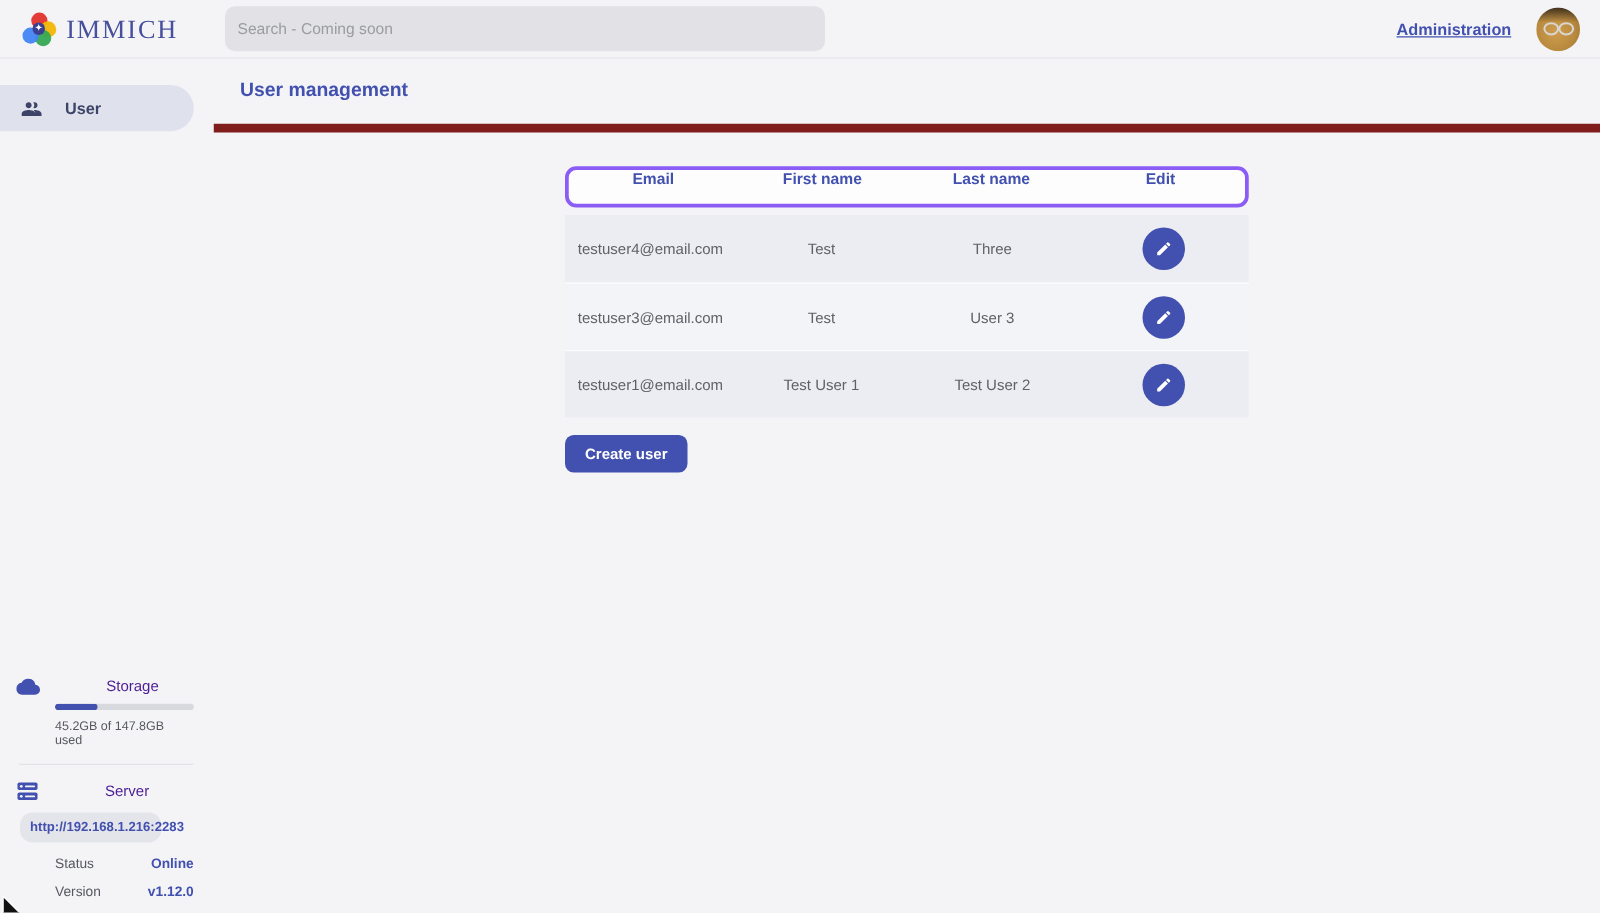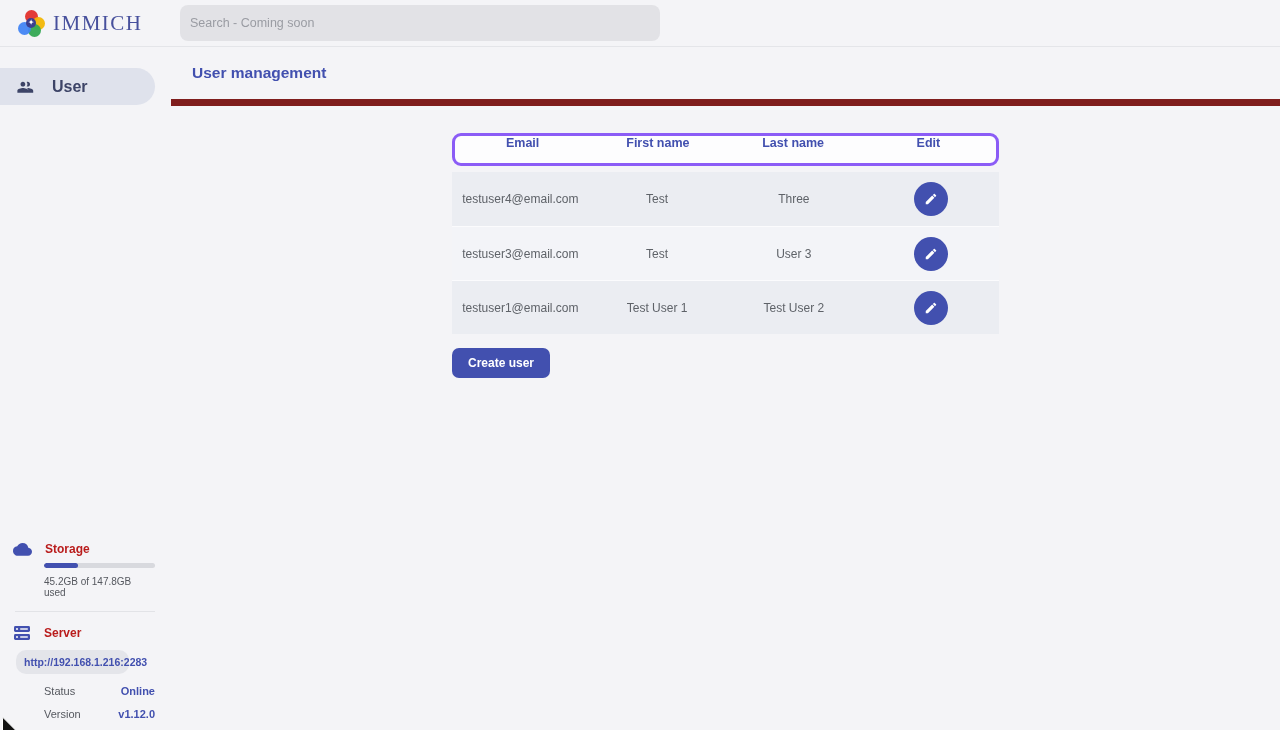--- a/index.html
+++ b/index.html
@@ -68,26 +68,26 @@
   
   .nav-item {
     margin-top:21px;
     width:155px; height:37px;
     background:#dfe2ec;
     border-radius:0 19px 19px 0;
     display:flex; align-items:center; gap:18px;
     padding-left:15px;
     cursor:pointer;
   }
-  .nav-item-label { font-size:16px; font-weight:bold; color:#3d4467; }
+  .nav-item-label { font-size:13px; font-weight:bold; color:#3d4467; }
 
   
   .sidebar-bottom { position:absolute; left:0; right:16px; bottom:10px; }
   .sb-head { display:flex; align-items:center; gap:13px; padding-left:13px; }
-  .sb-title { font-size:12px; font-weight:bold; color:#b91c1c; }
+  .sb-title { font-size:12px; font-weight:normal; color:#4c1d95;margin-left:40px; }
   .progress-track {
     margin:7px 0 0 44px; height:5px;
     background:#d8d9de; border-radius:3px;
     overflow:hidden;
   }
   .progress-fill { height:100%; background:#4250af; border-radius:3px; }
   .sb-caption { margin:8px 0 0 44px; font-size:10px; color:#55585f; }
   .sb-divider { border:none; border-top:1px solid #e2e3e7; margin:13px 0 13px 15px; }
   .server-url {
     margin:9px 0 0 16px;
@@ -174,20 +174,30 @@
     <span class="brand-logo">
       <span class="petal p-red"></span>
       <span class="petal p-yellow"></span>
       <span class="petal p-green"></span>
       <span class="petal p-blue"></span>
       <span class="p-center">✦</span>
     </span>
     <span class="brand-name">IMMICH</span>
   </div>
   <input class="searchbar" type="text" placeholder="Search - Coming soon" style="">
+  <div class="topbar-right">
+    <span class="admin-link">Administration</span>
+    <span class="avatar">
+      <svg width="26" height="12" viewBox="0 0 26 12">
+        <ellipse cx="7" cy="6" rx="5.5" ry="4.5" fill="none" stroke="#d8d6d2" stroke-width="1.6"></ellipse>
+        <ellipse cx="19" cy="6" rx="5.5" ry="4.5" fill="none" stroke="#d8d6d2" stroke-width="1.6"></ellipse>
+        <path d="M12.5 5.5 Q13 4.3 13.5 5.5" fill="none" stroke="#d8d6d2" stroke-width="1.4"></path>
+      </svg>
+    </span>
+  </div>
 </div>
 
 <div class="app">
 
   <div class="sidebar">
     <div class="nav-item">
       <svg width="19" height="15" viewBox="0 0 24 18">
         <path fill="#3d4467" d="M16 9c1.66 0 2.99-1.34 2.99-3S17.66 3 16 3c-.47 0-.91.11-1.31.3.63.77 1.01 1.71 1.01 2.7s-.38 1.93-1.01 2.7c.4.19.84.3 1.31.3Zm-6 0c1.66 0 2.99-1.34 2.99-3S11.66 3 10 3C8.34 3 7 4.34 7 6s1.34 3 3 3Zm0 2c-2.33 0-7 1.17-7 3.5V17h14v-2.5c0-2.33-4.67-3.5-7-3.5Zm6 0c-.29 0-.62.02-.97.05 1.16.84 1.97 1.97 1.97 3.45V17h6v-2.5c0-2.33-4.67-3.5-7-3.5Z"></path>
       </svg>
       <span class="nav-item-label">User</span>

